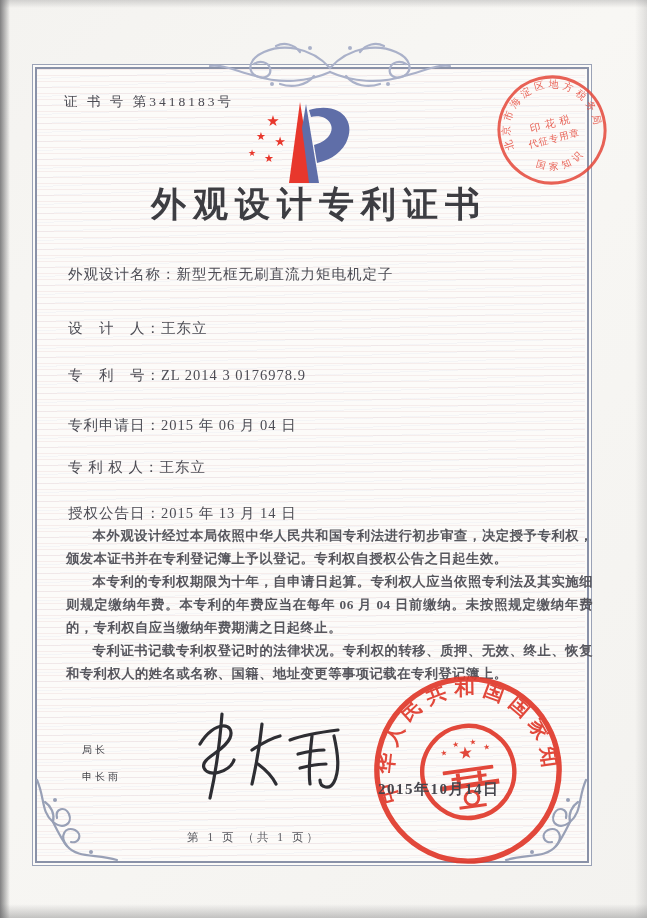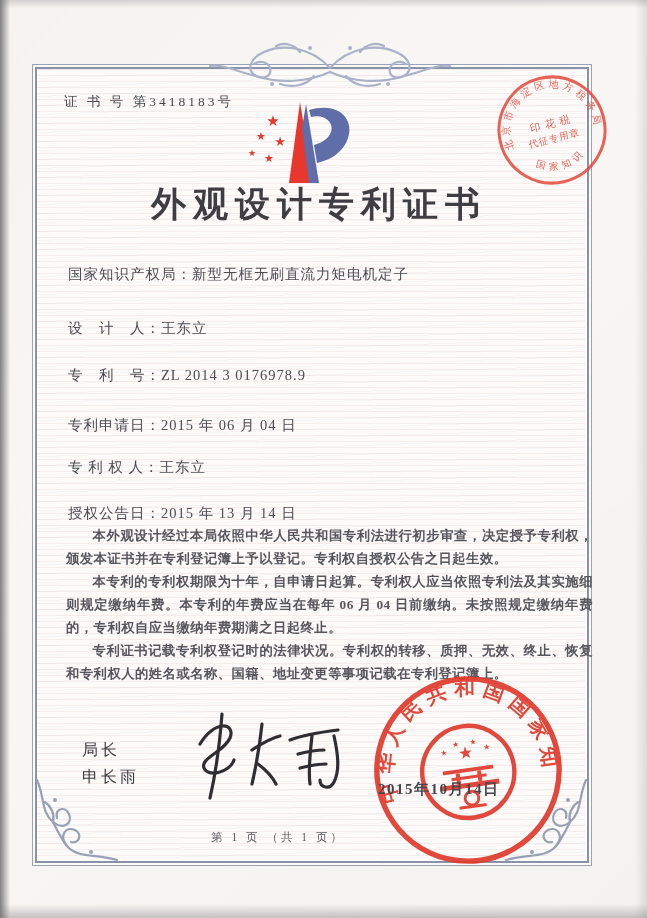--- a/index.html
+++ b/index.html
@@ -48,34 +48,34 @@
   .field:nth-child(2){top:319px;}
   .field:nth-child(3){top:366px;}
   .field:nth-child(4){top:416px;}
   .field:nth-child(5){top:458px;}
   .field:nth-child(6){top:504px;}
 
   .body-text{position:absolute;left:66px;top:524px;width:527px;font-size:13.3px;
     line-height:23px;color:#56565d;text-align:justify;letter-spacing:.5px;}
   .body-text p{margin:0;text-indent:2em;font-weight:bold;}
 
-  .signer{position:absolute;left:82px;top:736px;font-size:16px;color:#3a3a40;
+  .signer{position:absolute;left:82px;top:736px;font-size:10px;color:#3a3a40;
     letter-spacing:3px;line-height:27px;}
   .signature{position:absolute;left:170px;top:706px;width:200px;height:100px;z-index:3;}
 
   .issue-seal{position:absolute;left:370px;top:672px;width:196px;height:196px;
     transform:rotate(-8deg);opacity:.92;z-index:2;}
   .issue-date{position:absolute;left:378px;top:780px;width:185px;font-size:15px;
     font-weight:bold;color:#46464d;letter-spacing:1.5px;z-index:4;}
 
   .tax-seal{position:absolute;left:492px;top:70px;width:120px;height:120px;
     transform:rotate(-14deg);opacity:.85;}
 
   .footer{position:absolute;left:32px;top:830px;width:444px;text-align:center;
-    font-size:11.5px;color:#5a5a60;letter-spacing:3px;margin-left:24px;}
+    font-size:11.5px;color:#5a5a60;letter-spacing:3px;}
 </style>
 </head>
 <body>
 
 <div class="paper">
 
   <div class="frame"></div>
   <div class="guilloche"></div>
 
   <svg class="ornament orn-top" viewBox="0 0 260 56">
@@ -141,21 +141,21 @@
     </g>
     <polygon points="57,2 70,83 46,83" fill="#e8372c"></polygon>
     <path d="M63,4 L76,83 L66,83 L59,28 Z" fill="#5f6ea8"></path>
     <path d="M66,10 C98,1 114,22 103,43 C96,56 83,61 74,63 L71,45 C83,42 91,33 88,25 C85,16 74,15 68,17 Z" fill="#5f6ea8"></path>
   </svg>
 
   <h1 class="title">外观设计专利证书</h1>
 
   <div class="fields">
     <div class="field">
-      <span>国家知识产权局：</span><span>新型无框无刷直流力矩电机定子</span>
+      <span>外观设计名称：</span><span>新型无框无刷直流力矩电机定子</span>
     </div>
     <div class="field">
       <span>设　计　人：</span><span>王东立</span>
     </div>
     <div class="field">
       <span>专　利　号：</span><span>ZL 2014 3 0176978.9</span>
     </div>
     <div class="field">
       <span>专利申请日：</span><span>2015 年 06 月 04 日</span>
     </div>

